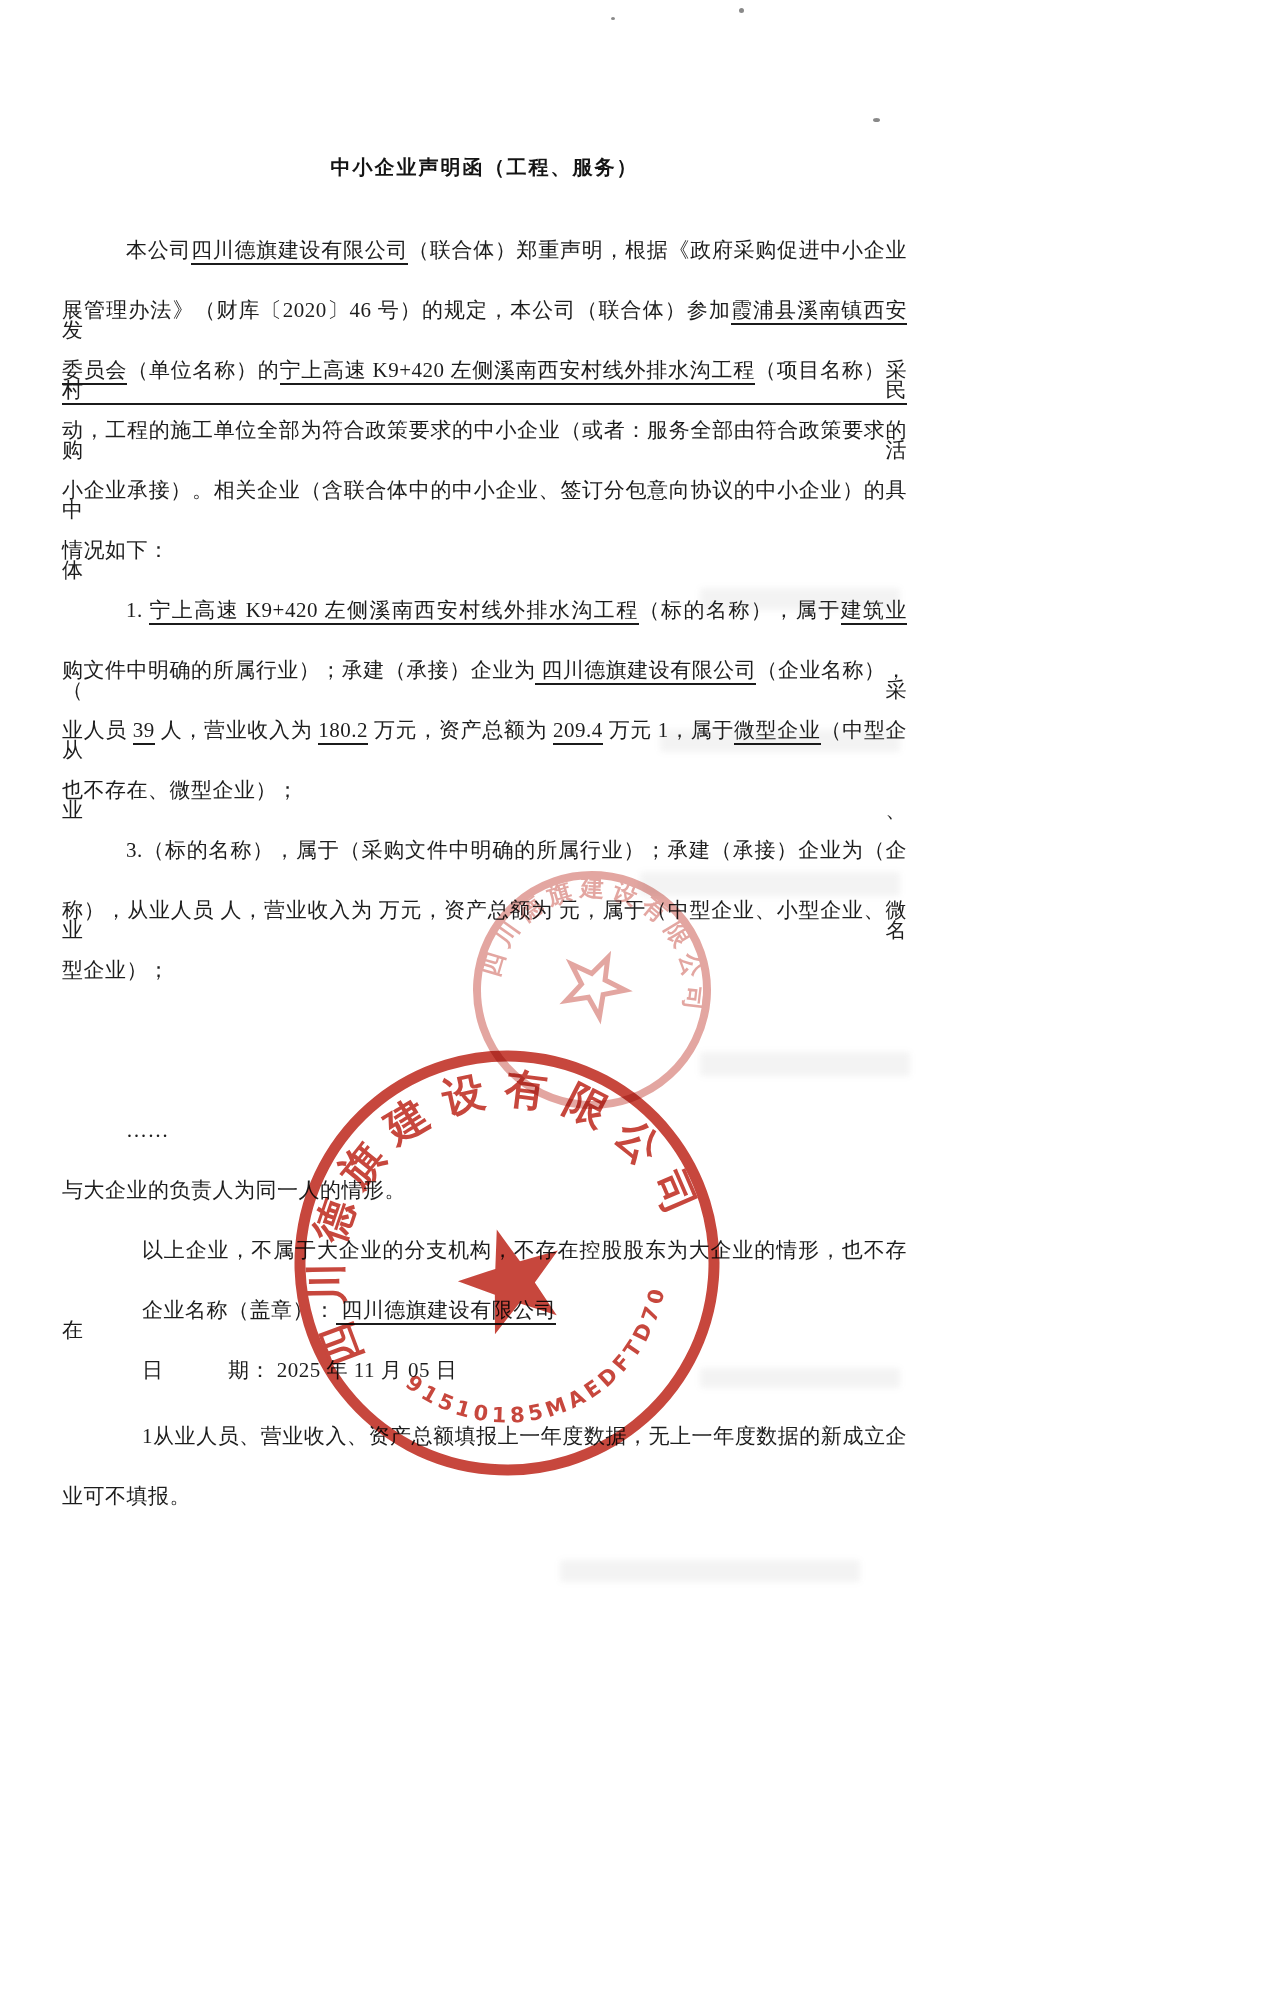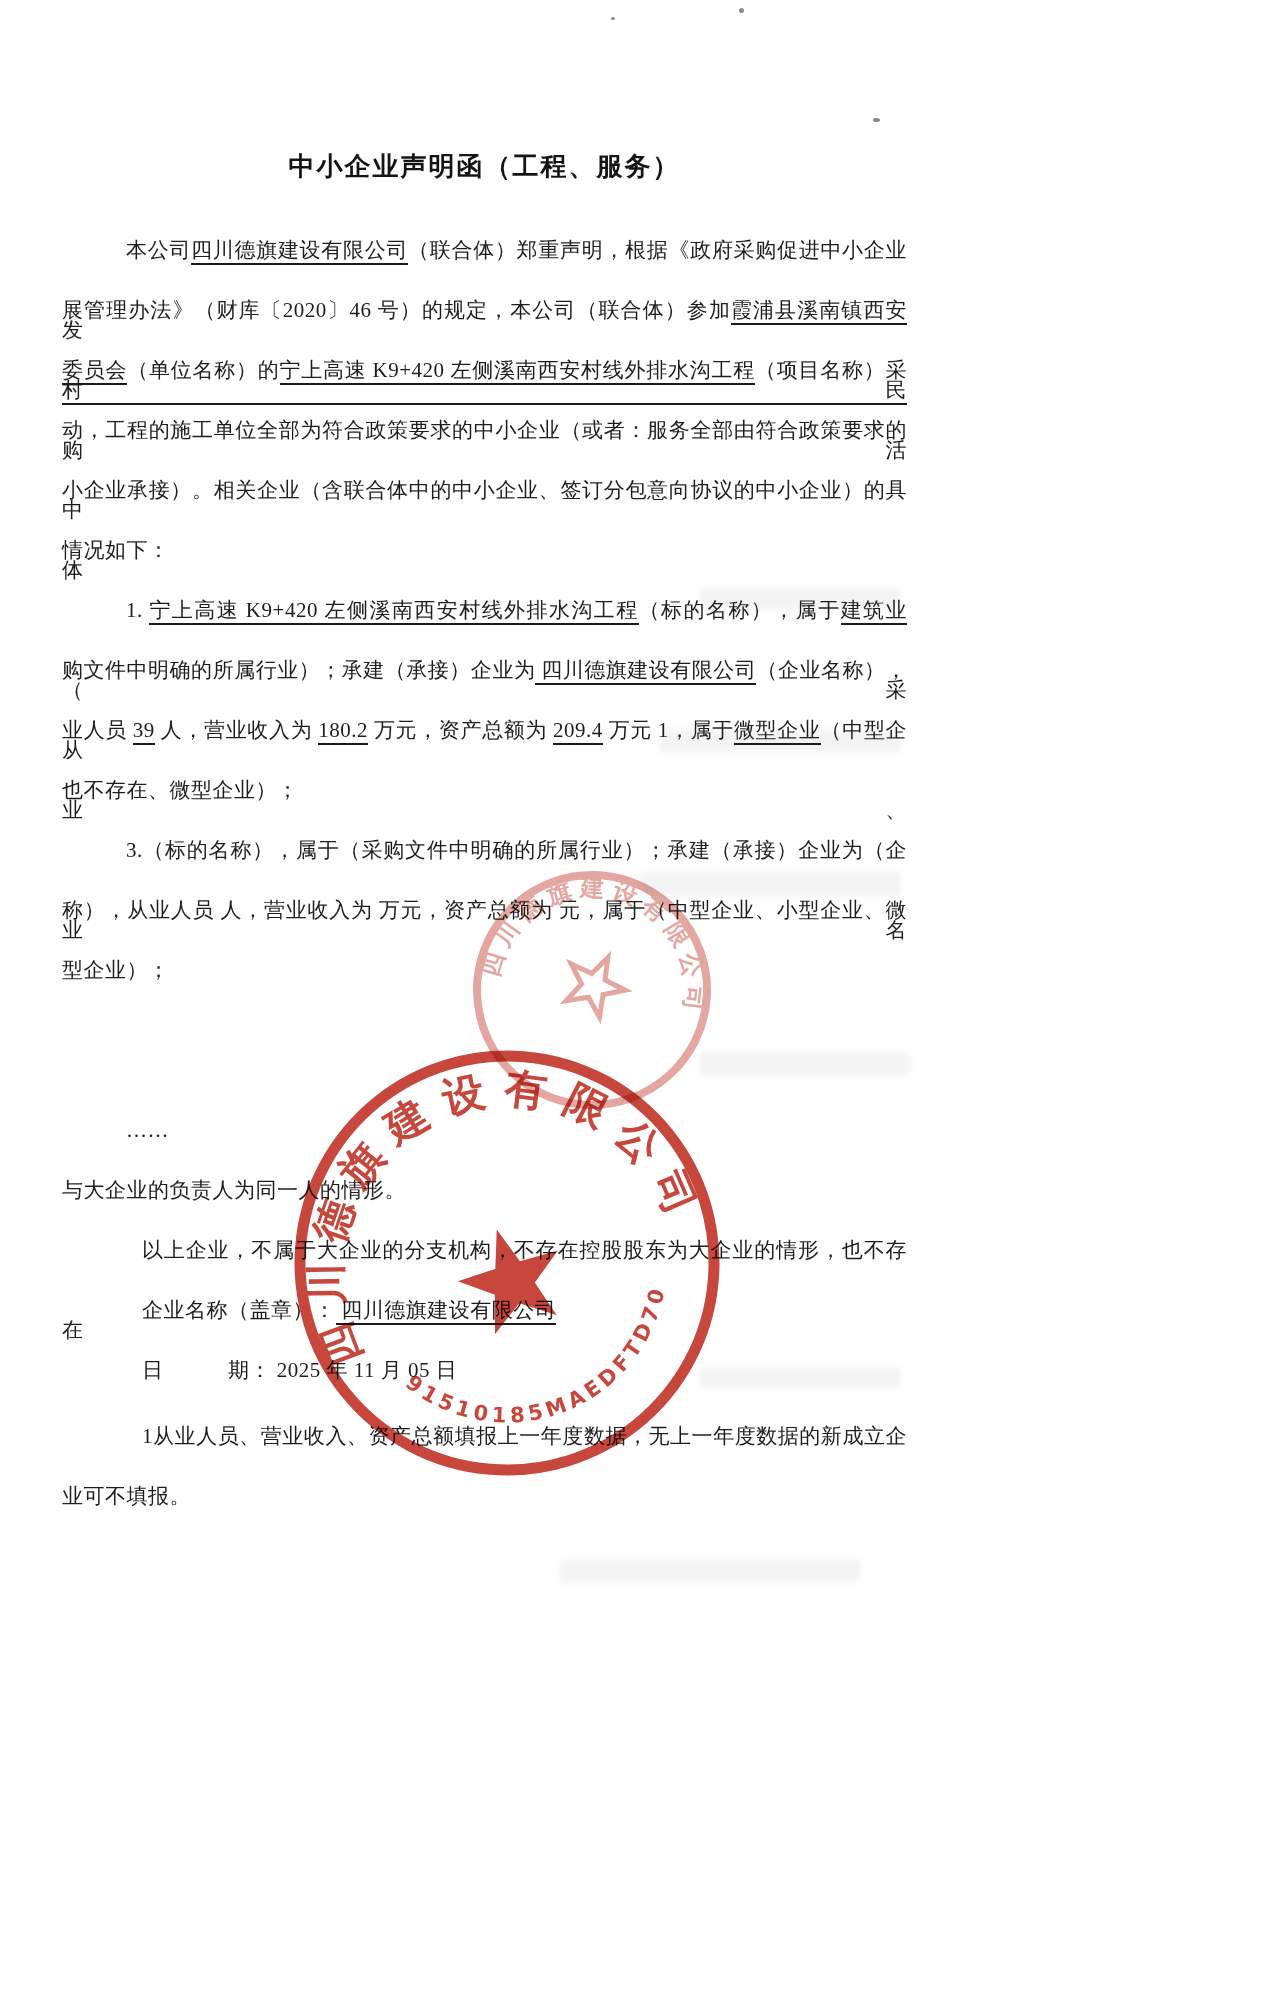--- a/index.html
+++ b/index.html
@@ -13,21 +13,21 @@
   }
   .doc{
     position:absolute;
     left:62px;top:138px;
     width:845px;
   }
   .title{
     margin:0 0 14px 0;
     height:58px;line-height:58px;
     text-align:center;
-    font-size:26px;font-weight:bold;color:#141414;
+    font-size:20px;font-weight:bold;color:#141414;
     letter-spacing:2px;
   }
   .line{
     height:60px;line-height:80px;
     font-size:21px;
     letter-spacing:0.5px;
   }
   .fill{ text-align:justify; text-align-last:justify; }
   .ind1{ text-indent:64px; }
   .ind2{ text-indent:80px; }

